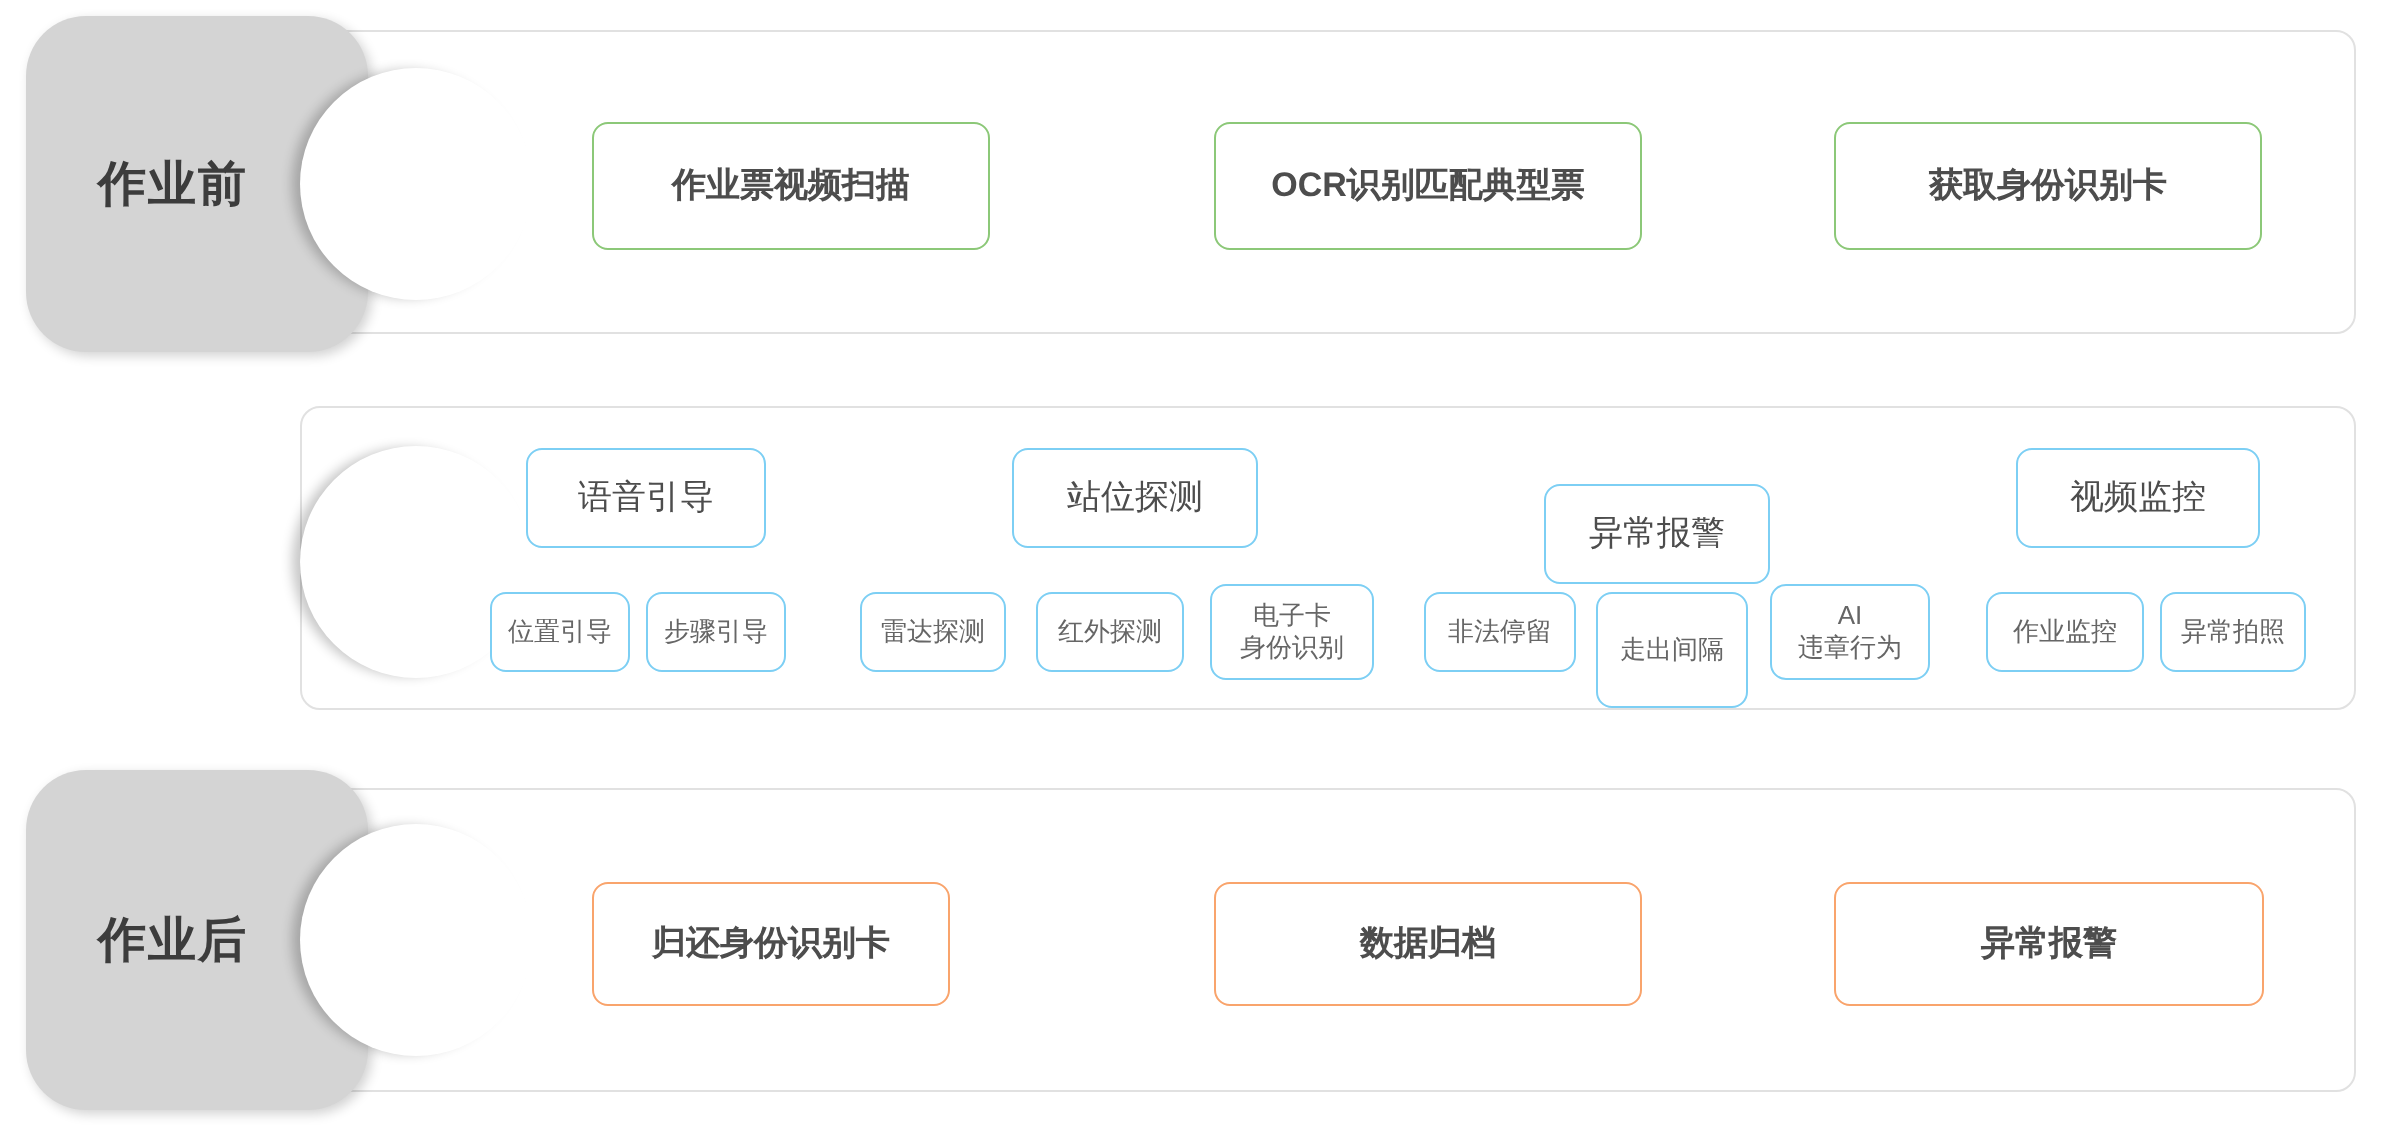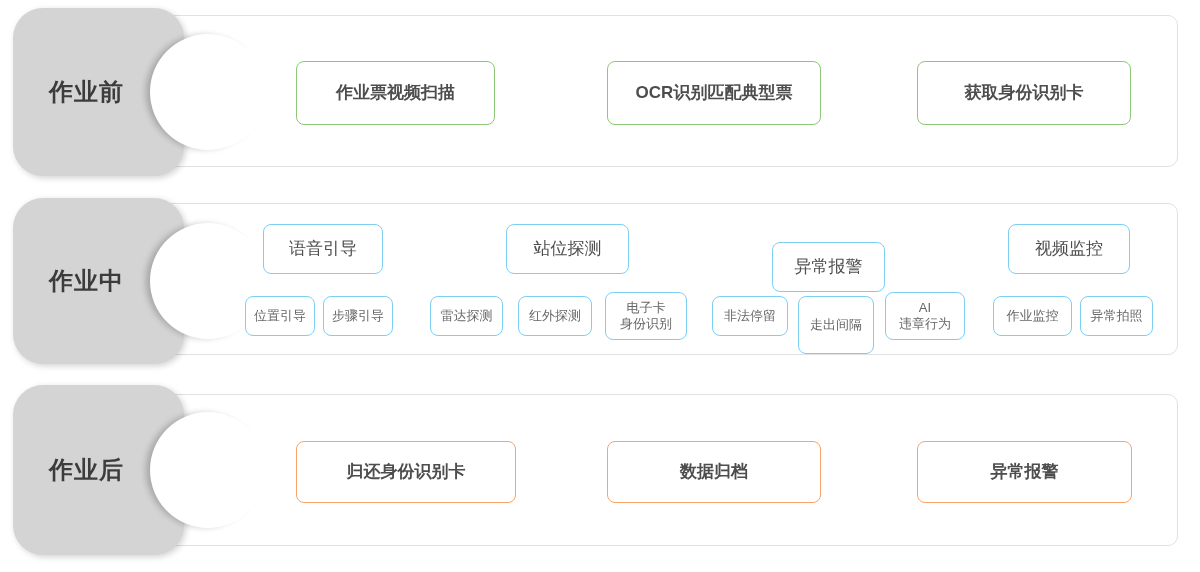--- a/index.html
+++ b/index.html
@@ -80,23 +80,20 @@
     <span>作业票视频扫描</span>
   </div>
   <div class="box big green" style="left:583px;top:61px;width:214px;height:64px">
     <span>OCR识别匹配典型票</span>
   </div>
   <div class="box big green" style="left:893px;top:61px;width:214px;height:64px">
     <span>获取身份识别卡</span>
   </div>
 
   <div class="panel" style="top:203px"></div>
-  <div class="tab" style="top:198px;height:166px">
-    <span class="tab-label">作业中</span>
-  </div>
   <div class="notch" style="top:223px"></div>
 
   <div class="box group blue" style="left:263px;top:224px;width:120px;height:50px">
     <span>语音引导</span>
   </div>
   <div class="box small blue" style="left:245px;top:296px;width:70px;height:40px">
     <span>位置引导</span>
   </div>
   <div class="box small blue" style="left:323px;top:296px;width:70px;height:40px">
     <span>步骤引导</span>
@@ -139,21 +136,21 @@
   <div class="box small blue" style="left:1080px;top:296px;width:73px;height:40px">
     <span>异常拍照</span>
   </div>
 
   <div class="panel" style="top:394px"></div>
   <div class="tab" style="top:385px;height:170px">
     <span class="tab-label">作业后</span>
   </div>
   <div class="notch" style="top:412px"></div>
 
-  <div class="box big orange" style="left:272px;top:441px;width:220px;height:62px">
+  <div class="box big orange" style="left:272px;top:441px;width:179px;height:62px">
     <span>归还身份识别卡</span>
   </div>
   <div class="box big orange" style="left:583px;top:441px;width:214px;height:62px">
     <span>数据归档</span>
   </div>
   <div class="box big orange" style="left:893px;top:441px;width:215px;height:62px">
     <span>异常报警</span>
   </div>
 
 </div>

